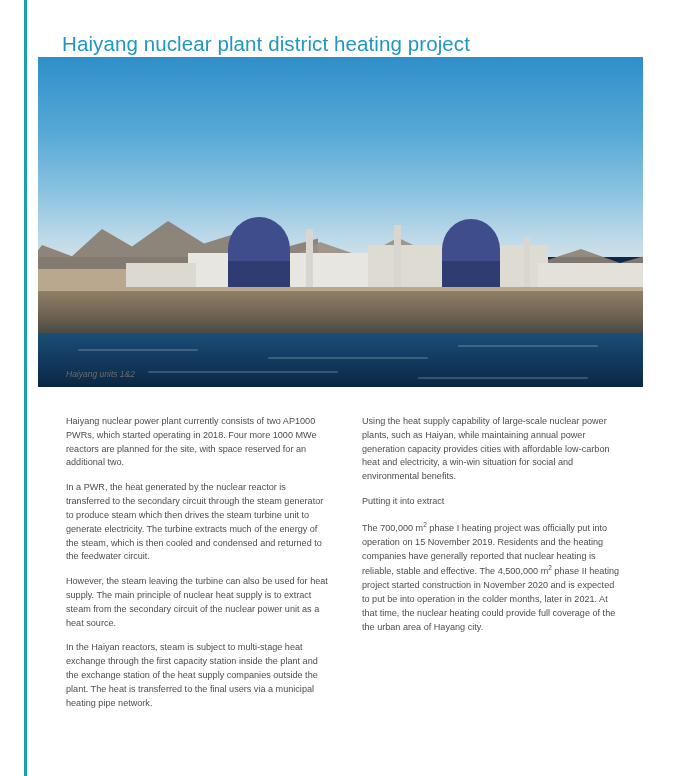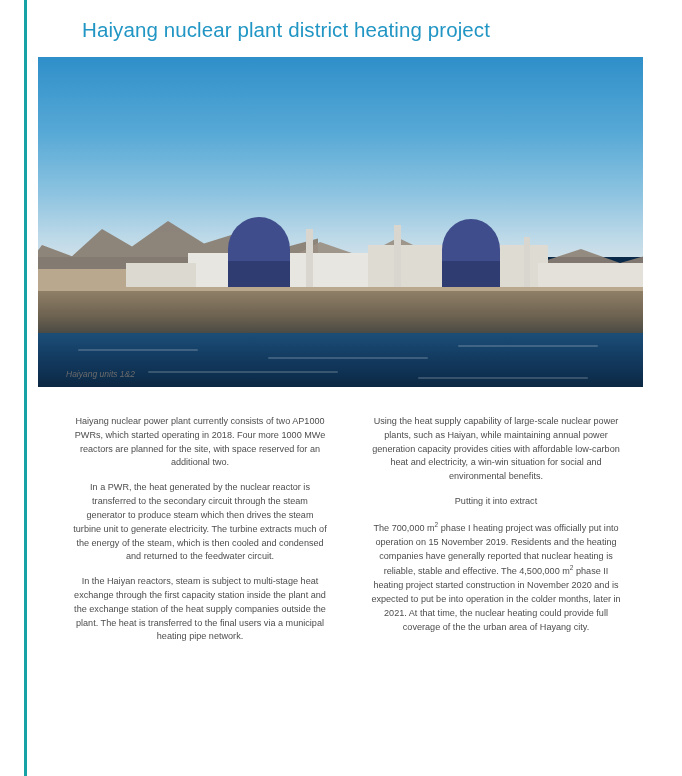--- a/index.html
+++ b/index.html
@@ -23,27 +23,26 @@
     position: absolute;
     left: 24px;
     top: 0;
     width: 3px;
     height: 776px;
     background: #17a2a6;
   }
   .title {
     position: absolute;
     left: 62px;
-    top: 18px;
+    top: 32px;
     font-size: 20.5px;
     color: #2196c4;
     font-weight: 400;
     letter-spacing: 0.1px;
     white-space: nowrap;
-    margin-left: 20px;
   }
   
   .photo {
     position: absolute;
     left: 38px;
     top: 57px;
     width: 605px;
     height: 330px;
     overflow: hidden;
     background: #0b2a4a;
@@ -118,25 +117,25 @@
     left: 64px;
     top: 415px;
     width: 560px;
     display: flex;
     gap: 32px;
   }
   .col {
     width: 264px;
   }
   .col p {
-    margin: 0 0 11px 8px;
+    margin: 0 0 11px 2px;
     font-size: 9.1px;
     line-height: 1.52;
     color: #4d4d4d;
-    text-align: center;
+    text-align: left;
   }
   .subhead {
     margin: 0 0 4px 0;
     font-size: 10.5px;
     color: #2196c4;
     font-weight: 400;
   }
   .pagenum {
     position: absolute;
     left: 38px;
@@ -184,20 +183,21 @@
     <div class="wave" style="left:110px; top:314px; width:190px;"></div>
     <div class="wave" style="left:380px; top:320px; width:170px;"></div>
   </div>
 
   <div class="caption">Haiyang units 1&amp;2</div>
 
   <div class="cols">
     <div class="col">
       <p>Haiyang nuclear power plant currently consists of two AP1000 PWRs, which started operating in 2018. Four more 1000 MWe reactors are planned for the site, with space reserved for an additional two.</p>
       <p>In a PWR, the heat generated by the nuclear reactor is transferred to the secondary circuit through the steam generator to produce steam which then drives the steam turbine unit to generate electricity. The turbine extracts much of the energy of the steam, which is then cooled and condensed and returned to the feedwater circuit.</p>
+      <p>However, the steam leaving the turbine can also be used for heat supply. The main principle of nuclear heat supply is to extract steam from the secondary circuit of the nuclear power unit as a heat source.</p>
       <p>In the Haiyan reactors, steam is subject to multi-stage heat exchange through the first capacity station inside the plant and the exchange station of the heat supply companies outside the plant. The heat is transferred to the final users via a municipal heating pipe network.</p>
     </div>
     <div class="col">
       <p>Using the heat supply capability of large-scale nuclear power plants, such as Haiyan, while maintaining annual power generation capacity provides cities with affordable low-carbon heat and electricity, a win-win situation for social and environmental benefits.</p>
       <p class="subhead">Putting it into extract</p>
       <p><span>The 700,000 m</span><sup>2</sup><span> phase I heating project was officially put into operation on 15 November 2019. Residents and the heating companies have generally reported that nuclear heating is reliable, stable and effective. The 4,500,000 m</span><sup>2</sup><span> phase II heating project started construction in November 2020 and is expected to put be into operation in the colder months, later in 2021.  At that time, the nuclear heating could provide full coverage of the the urban area of Hayang city.</span></p>
     </div>
   </div>
 
   <div class="pagenum">16</div>

